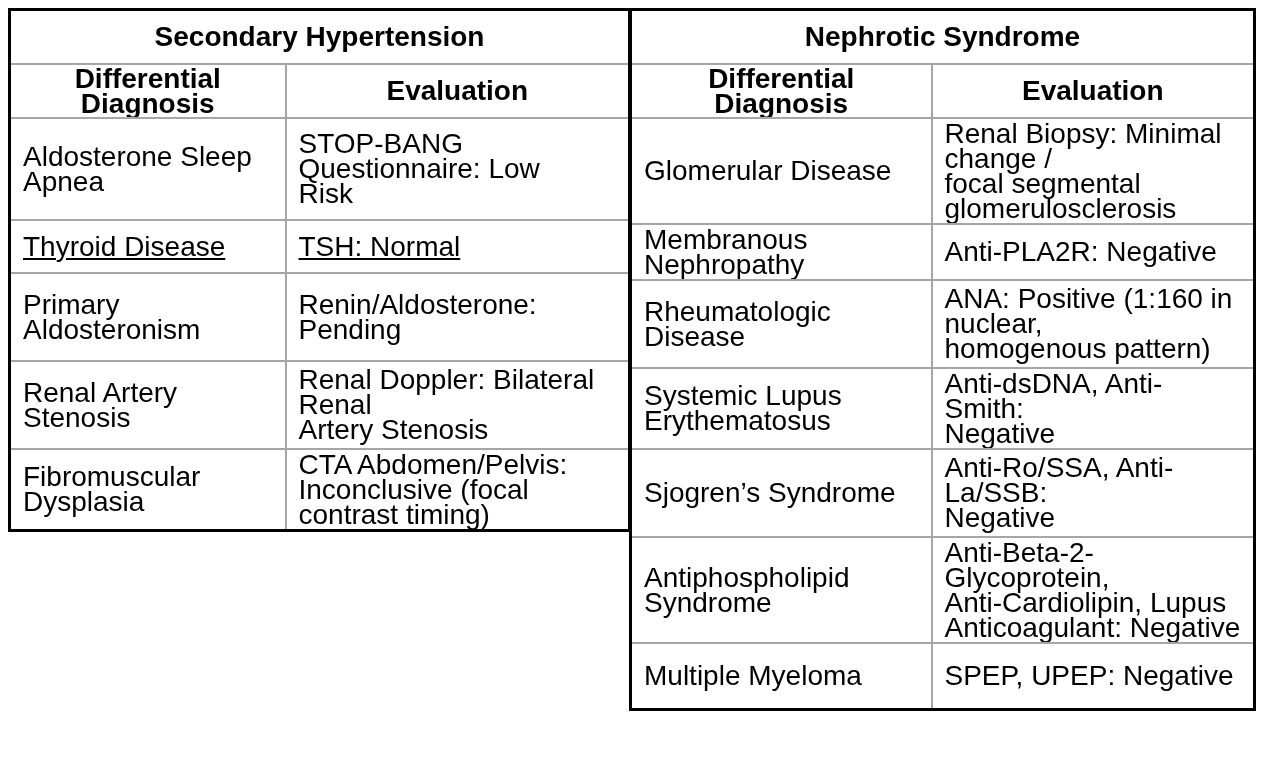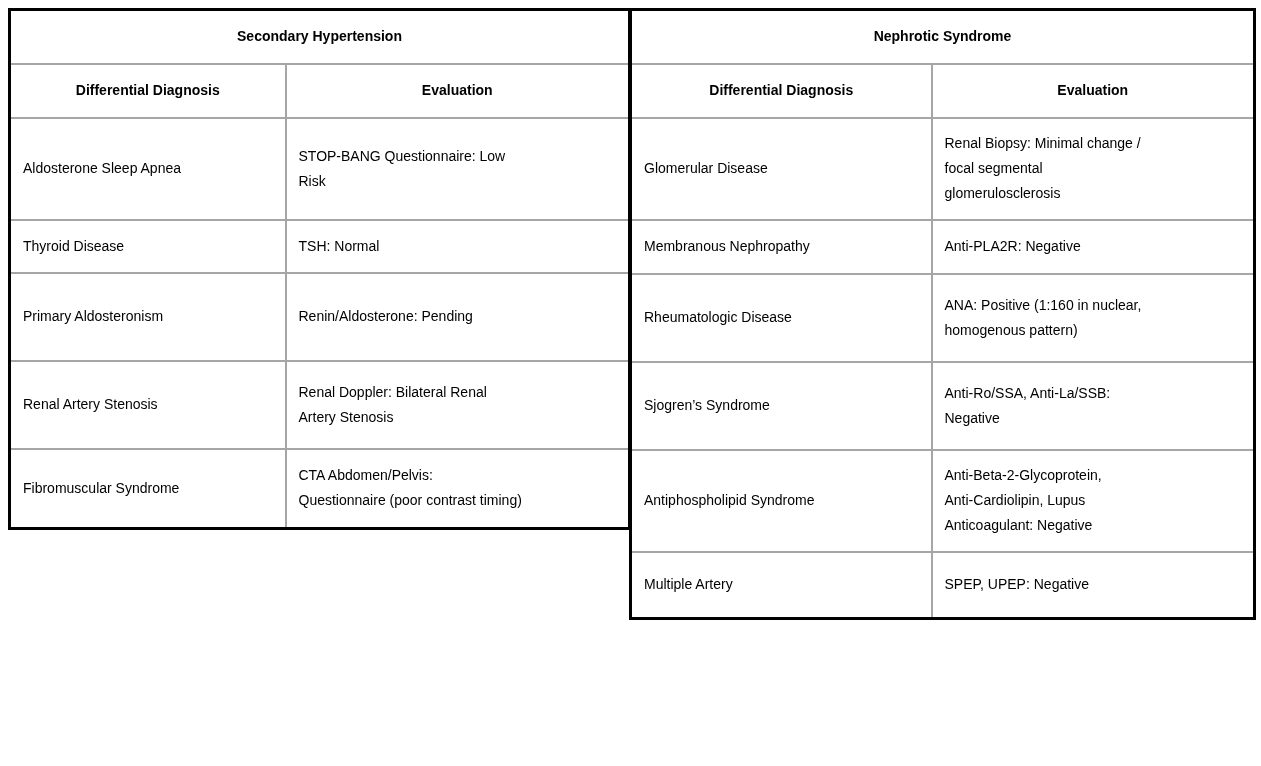--- a/index.html
+++ b/index.html
@@ -21,37 +21,37 @@
   table.dx{
     border-collapse:collapse;
     table-layout:fixed;
     border:3px solid var(--outer);
     background:var(--bg);
   }
   table.t-left{width:620px;}
   table.t-right{width:624px;margin-left:-2px;border-radius:7px;}
   table.dx td{
     border:2px solid var(--grid);
-    font-size:14px;
+    font-size:28px;
     line-height:25px;
     vertical-align:middle;
     overflow:hidden;
   }
   td.title-cell,td.head-cell{
     font-weight:bold;
     text-align:center;
     padding:0 6px;
   }
   td.body-cell{
     text-align:left;
     padding:2px 12px;
     white-space:pre-line;
   }
   
-  tr.h54{height:54px;}  tr.h53{height:53px;}
+  tr.h54{height:54px;}  tr.h53{height:53px;text-decoration:underline;}
   tr.h102{height:102px;} tr.h78{height:88px;}
   tr.h79{height:88px;}  tr.h80{height:80px;}
   tr.h67{height:67px;}  tr.h73{height:73px;}
   
   .t-left col.c1{width:276px;}  .t-left col.c2{width:344px;}
   .t-right col.c1{width:301px;} .t-right col.c2{width:323px;}
 </style>
 </head>
 <body>
 
@@ -82,23 +82,23 @@
       <tr class="h78">
         <td class="body-cell">Primary Aldosteronism</td>
         <td class="body-cell">Renin/Aldosterone: Pending</td>
       </tr>
       <tr class="h79">
         <td class="body-cell">Renal Artery Stenosis</td>
         <td class="body-cell">Renal Doppler: Bilateral Renal
 Artery Stenosis</td>
       </tr>
       <tr class="h80">
-        <td class="body-cell">Fibromuscular Syndrome</td>
+        <td class="body-cell">Fibromuscular Dysplasia</td>
         <td class="body-cell">CTA Abdomen/Pelvis:
-Questionnaire (poor contrast timing)</td>
+Inconclusive (focal contrast timing)</td>
       </tr>
     </tbody>
   </table>
 
   <table class="dx t-right">
     <colgroup>
         <col class="c1">
         <col class="c2">
       </colgroup>
     <tbody>
@@ -117,31 +117,37 @@
       </tr>
       <tr class="h54">
         <td class="body-cell">Membranous Nephropathy</td>
         <td class="body-cell">Anti-PLA2R: Negative</td>
       </tr>
       <tr class="h78">
         <td class="body-cell">Rheumatologic Disease</td>
         <td class="body-cell">ANA: Positive (1:160 in nuclear,
 homogenous pattern)</td>
       </tr>
+      <tr class="h80">
+        <td class="body-cell">Systemic Lupus
+Erythematosus</td>
+        <td class="body-cell">Anti-dsDNA, Anti-Smith:
+Negative</td>
+      </tr>
       <tr class="h78">
         <td class="body-cell">Sjogren’s Syndrome</td>
         <td class="body-cell">Anti-Ro/SSA, Anti-La/SSB:
 Negative</td>
       </tr>
       <tr class="h102">
         <td class="body-cell">Antiphospholipid Syndrome</td>
         <td class="body-cell">Anti-Beta-2-Glycoprotein,
 Anti-Cardiolipin, Lupus
 Anticoagulant: Negative</td>
       </tr>
       <tr class="h67">
-        <td class="body-cell">Multiple Artery</td>
+        <td class="body-cell">Multiple Myeloma</td>
         <td class="body-cell">SPEP, UPEP: Negative</td>
       </tr>
     </tbody>
   </table>
 
 </div>
 
 </body></html>

